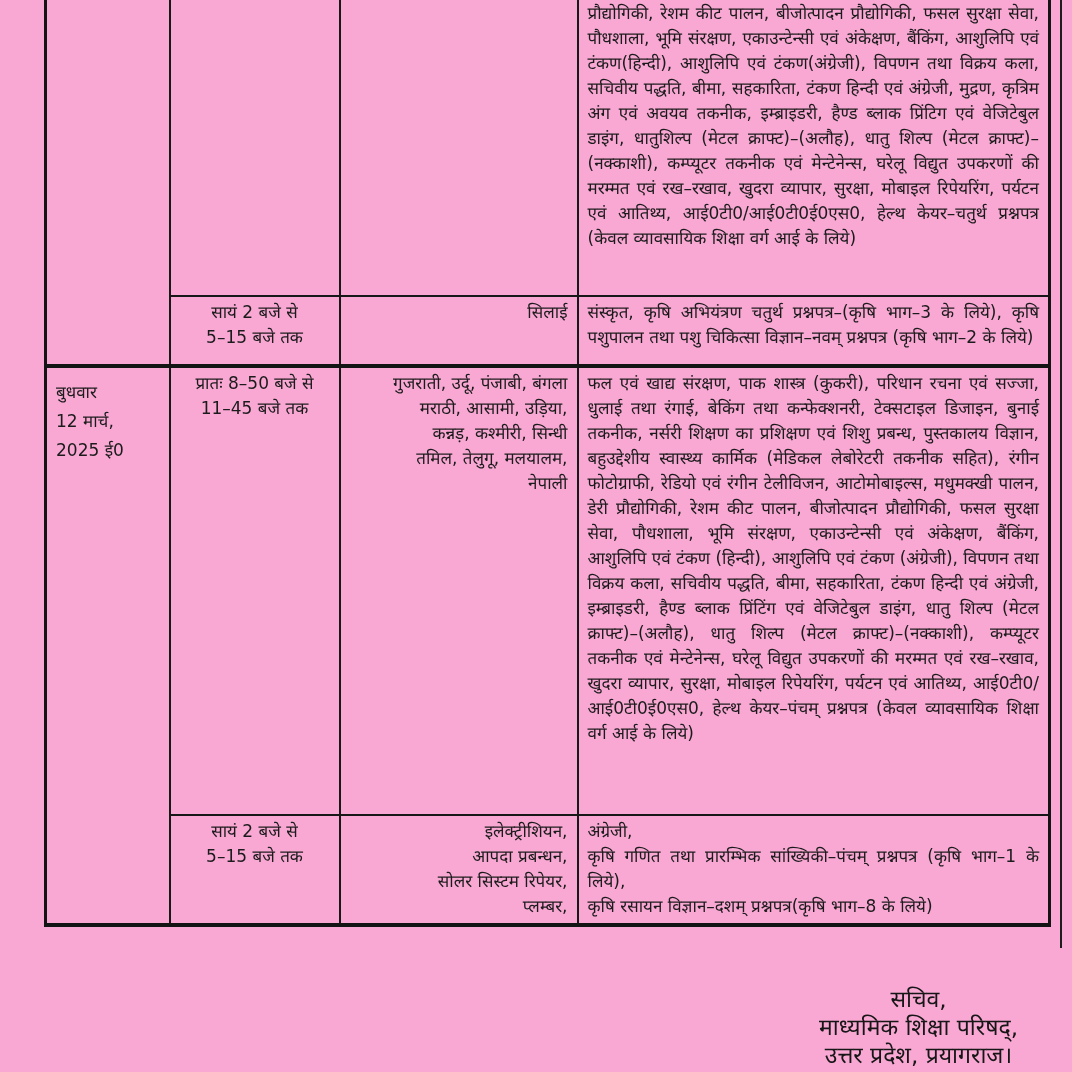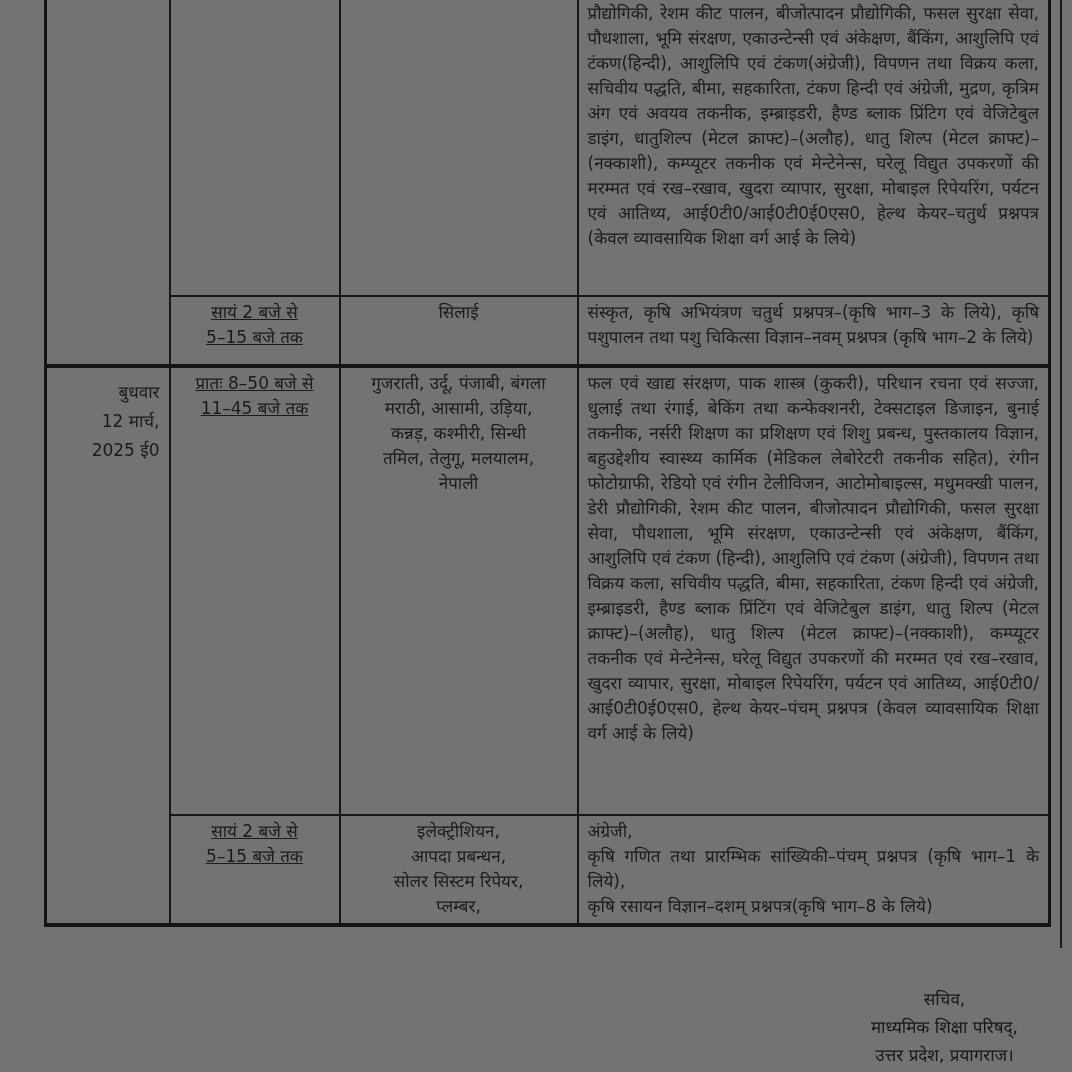--- a/index.html
+++ b/index.html
@@ -4,21 +4,21 @@
 <style>
   html, body { margin: 0; padding: 0; }
   body {
     width: 1072px; height: 1072px;
     position: relative;
     background: #ffffff;
     overflow: hidden;
     font-family: "DejaVu Sans", "Liberation Sans", sans-serif;
     color: #1b1b1b;
   }
-  .sheet { position: absolute; inset: 0; background: #737373; }
+  .sheet { position: absolute; inset: 0; background: #f9a8d4; }
 
   table.schedule {
     position: absolute; left: 44px; top: -2px;
     width: 1004px;
     border-collapse: collapse;
     table-layout: fixed;
     border-left: 3px solid #141414;
     border-right: 3px solid #141414;
     border-bottom: 4px solid #141414;
     border-top: none;
@@ -37,35 +37,35 @@
     overflow: hidden;
   }
   tr.r1 td { border-top: none; }         
   tr.block-start td { border-top: 4px solid #141414; }
 
   tr.r1 { height: 298px; }
   tr.r2 { height: 70px;  }
   tr.r3 { height: 449px; }
   tr.r4 { height: 106px; }
 
-  td.day  { text-align: right; white-space: pre-line; padding-top: 10px; line-height: 29px; }
-  td.time { text-align: center; white-space: pre-line; text-decoration: underline; }
-  td.voc  { text-align: center;   white-space: pre-line; }
+  td.day  { text-align: left; white-space: pre-line; padding-top: 10px; line-height: 29px; }
+  td.time { text-align: center; white-space: pre-line; }
+  td.voc  { text-align: right;   white-space: pre-line; }
   td.sub  { text-align: justify; white-space: pre-line; }
 
   .page-edge-line {
     position: absolute; left: 1060px; top: 0;
     width: 2px; height: 948px;
     background: #1c1c1c;
   }
 
   .signature {
     position: absolute; top: 985px; right: 54px;
     text-align: center;
-    font-size: 17px;
+    font-size: 23px;
     line-height: 28px;
     color: #161616;
   }
 </style>
 </head>
 <body>
 
 <div class="sheet">
 
   <table class="schedule">

